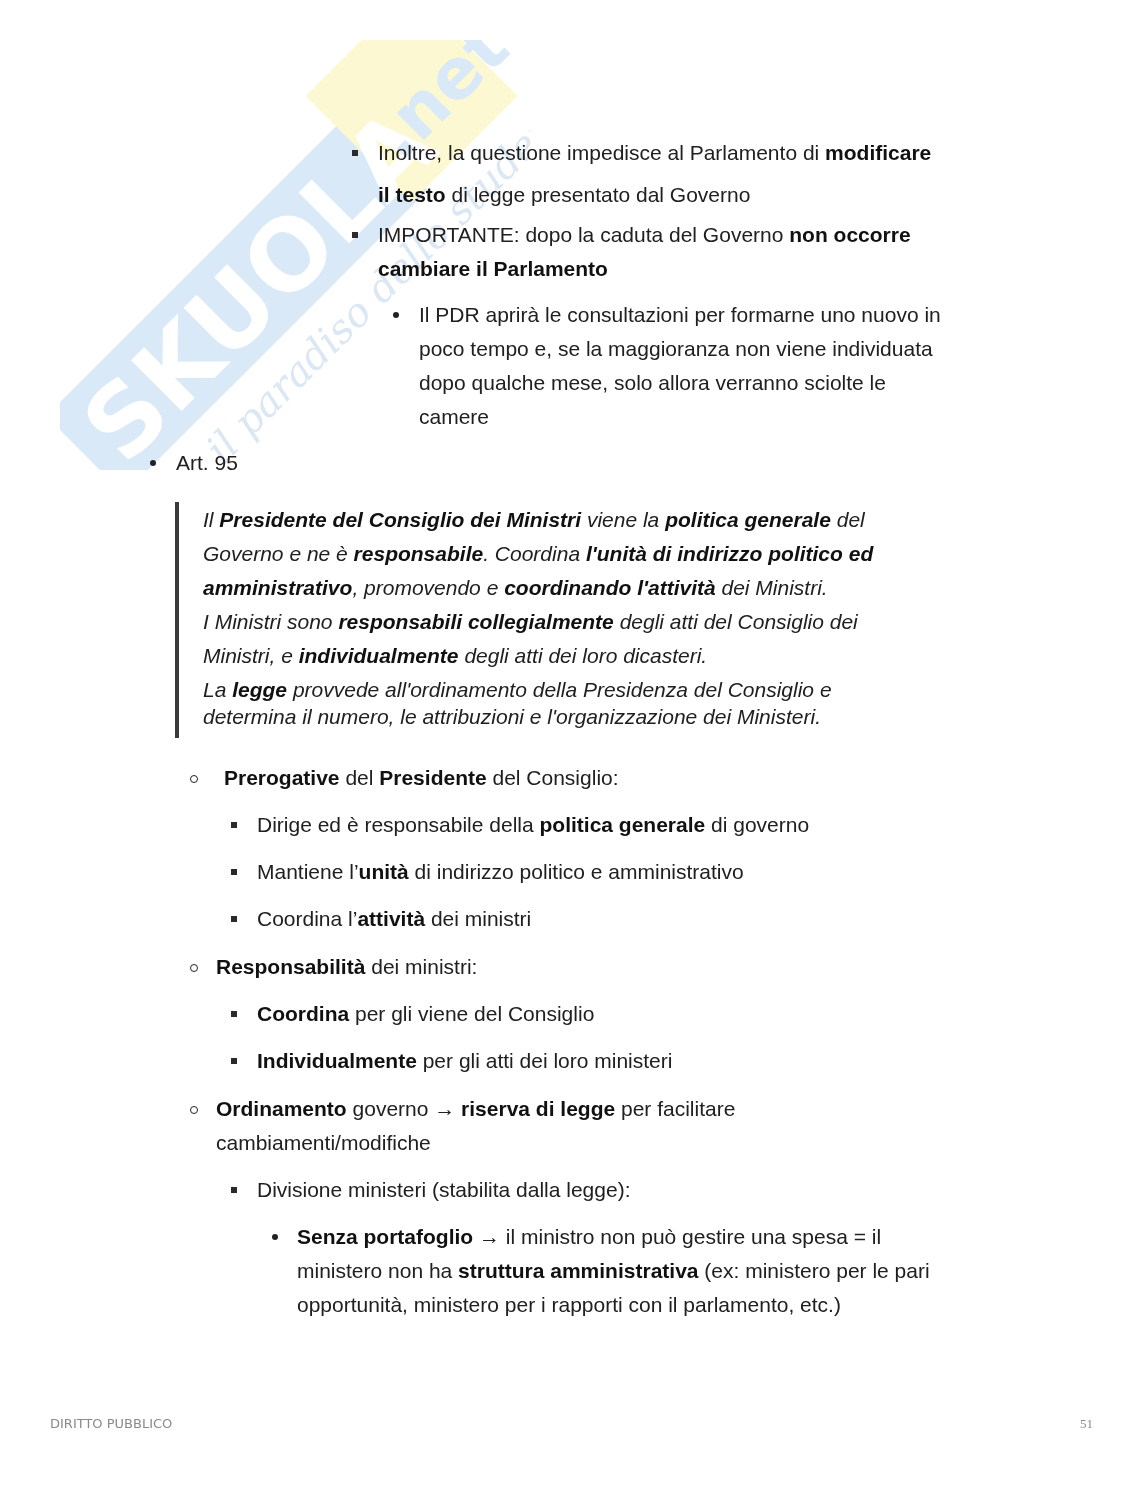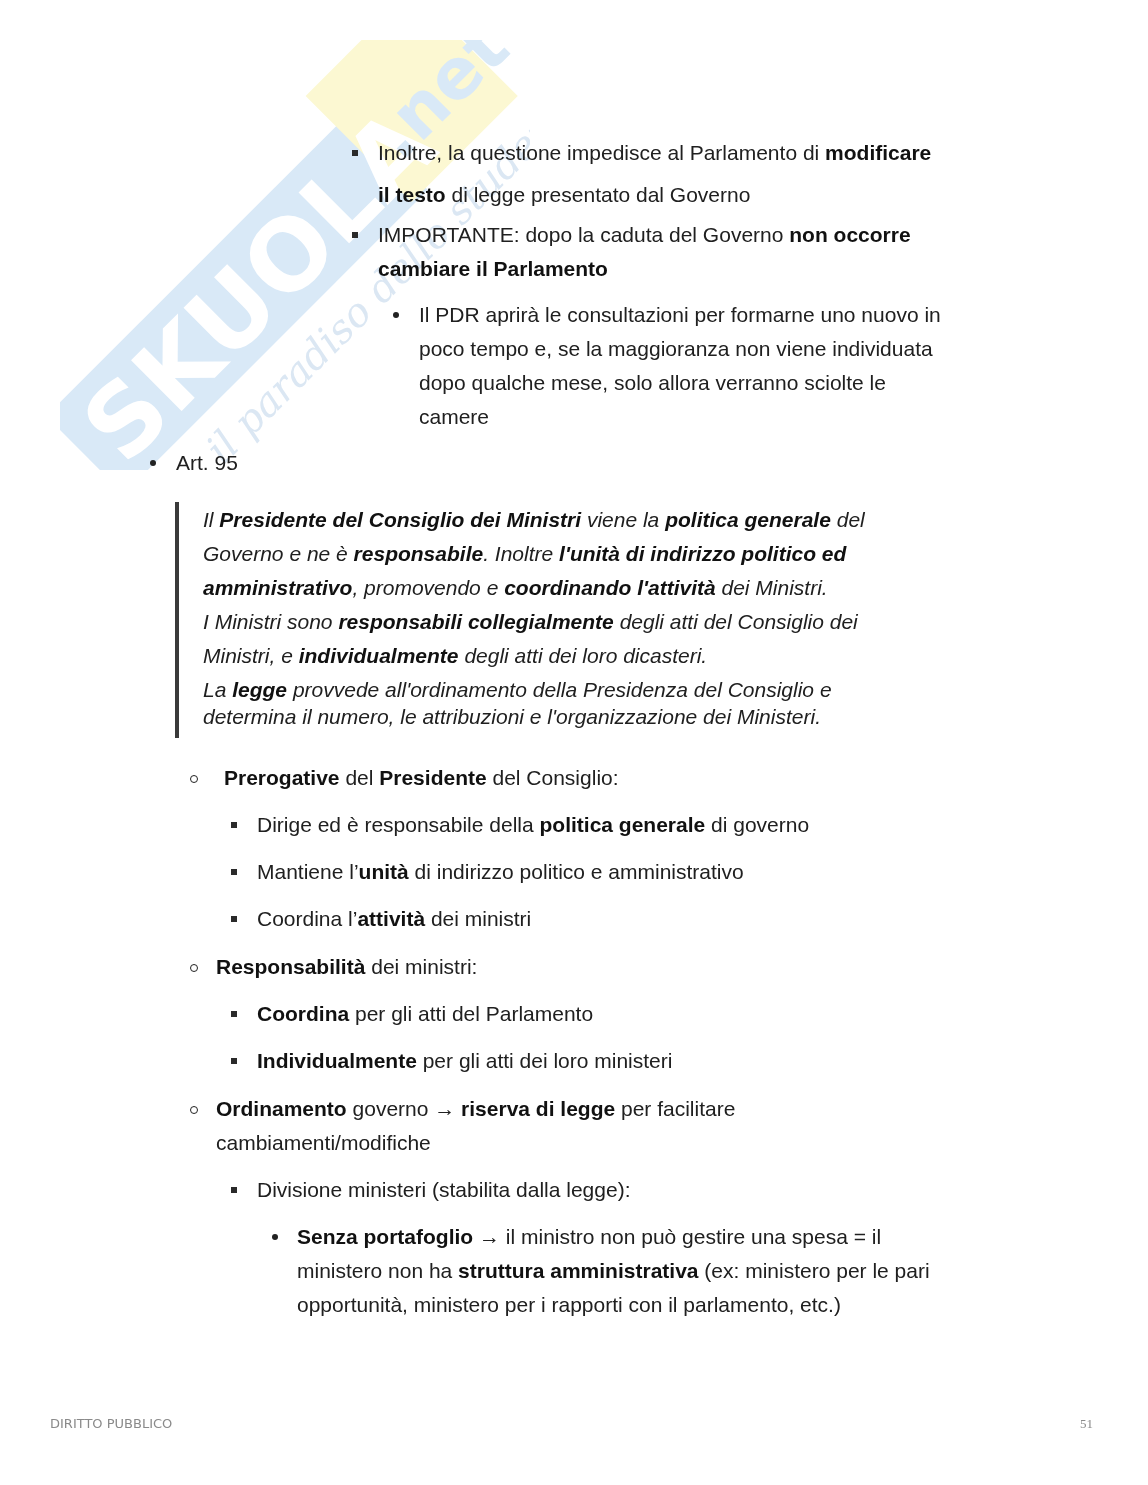--- a/index.html
+++ b/index.html
@@ -48,41 +48,41 @@
       <div class="line" style="left: 419px; top: 332px;"><span>poco tempo e, se la maggioranza non viene individuata</span></div>
       <div class="line" style="left: 419px; top: 366px;"><span>dopo qualche mese, solo allora verranno sciolte le</span></div>
       <div class="line" style="left: 419px; top: 400px;"><span>camere</span></div>
       <div class="marker dot" style="left: 150px; top: 460px;"></div>
       <div class="line" style="left: 176px; top: 446px;"><span>Art. 95</span></div>
     </div>
 
   <div class="qbar"></div>
   <div id="quote" class="quote">
       <div class="line" style="left: 203px; top: 503px;"><span>Il </span><b>Presidente del Consiglio dei Ministri</b><span> viene la </span><b>politica generale</b><span> del</span></div>
-      <div class="line" style="left: 203px; top: 537px;"><span>Governo e ne è </span><b>responsabile</b><span>. Inoltre </span><b>l'unità di indirizzo politico ed</b></div>
+      <div class="line" style="left: 203px; top: 537px;"><span>Governo e ne è </span><b>responsabile</b><span>. Coordina </span><b>l'unità di indirizzo politico ed</b></div>
       <div class="line" style="left: 203px; top: 571px;"><b>amministrativo</b><span>, promovendo e </span><b>coordinando l'attività</b><span> dei Ministri.</span></div>
       <div class="line" style="left: 203px; top: 605px;"><span>I Ministri sono </span><b>responsabili collegialmente</b><span> degli atti del Consiglio dei</span></div>
       <div class="line" style="left: 203px; top: 639px;"><span>Ministri, e </span><b>individualmente</b><span> degli atti dei loro dicasteri.</span></div>
       <div class="line" style="left: 203px; top: 673px;"><span>La </span><b>legge</b><span> provvede all'ordinamento della Presidenza del Consiglio e</span></div>
       <div class="line" style="left: 203px; top: 700px;"><span>determina il numero, le attribuzioni e l'organizzazione dei Ministeri.</span></div>
     </div>
 
   <div id="outline">
       <div class="marker circ" style="left: 190px; top: 775px;"></div>
       <div class="line" style="left: 216px; top: 761px; margin-left: 8px;"><b>Prerogative</b><span> del </span><b>Presidente</b><span> del Consiglio:</span></div>
       <div class="marker sq" style="left: 231px; top: 822px;"></div>
       <div class="line" style="left: 257px; top: 808px;"><span>Dirige ed è responsabile della </span><b>politica generale</b><span> di governo</span></div>
       <div class="marker sq" style="left: 231px; top: 869px;"></div>
       <div class="line" style="left: 257px; top: 855px;"><span>Mantiene l’</span><b>unità</b><span> di indirizzo politico e amministrativo</span></div>
       <div class="marker sq" style="left: 231px; top: 916px;"></div>
       <div class="line" style="left: 257px; top: 902px;"><span>Coordina l’</span><b>attività</b><span> dei ministri</span></div>
       <div class="marker circ" style="left: 190px; top: 964px;"></div>
       <div class="line" style="left: 216px; top: 950px;"><b>Responsabilità</b><span> dei ministri:</span></div>
       <div class="marker sq" style="left: 231px; top: 1011px;"></div>
-      <div class="line" style="left: 257px; top: 997px;"><b>Coordina</b><span> per gli atti del Parlamento</span></div>
+      <div class="line" style="left: 257px; top: 997px;"><b>Coordina</b><span> per gli viene del Consiglio</span></div>
       <div class="marker sq" style="left: 231px; top: 1058px;"></div>
       <div class="line" style="left: 257px; top: 1044px;"><b>Individualmente</b><span> per gli atti dei loro ministeri</span></div>
       <div class="marker circ" style="left: 190px; top: 1106px;"></div>
       <div class="line" style="left: 216px; top: 1092px;"><b>Ordinamento</b><span> governo → </span><b>riserva di legge</b><span> per facilitare</span></div>
       <div class="line" style="left: 216px; top: 1126px;"><span>cambiamenti/modifiche</span></div>
       <div class="marker sq" style="left: 231px; top: 1187px;"></div>
       <div class="line" style="left: 257px; top: 1173px;"><span>Divisione ministeri (stabilita dalla legge):</span></div>
       <div class="marker dot" style="left: 272px; top: 1234px;"></div>
       <div class="line" style="left: 297px; top: 1220px;"><b>Senza portafoglio</b><span> → il ministro non può gestire una spesa = il</span></div>
       <div class="line" style="left: 297px; top: 1254px;"><span>ministero non ha </span><b>struttura amministrativa</b><span> (ex: ministero per le pari</span></div>

